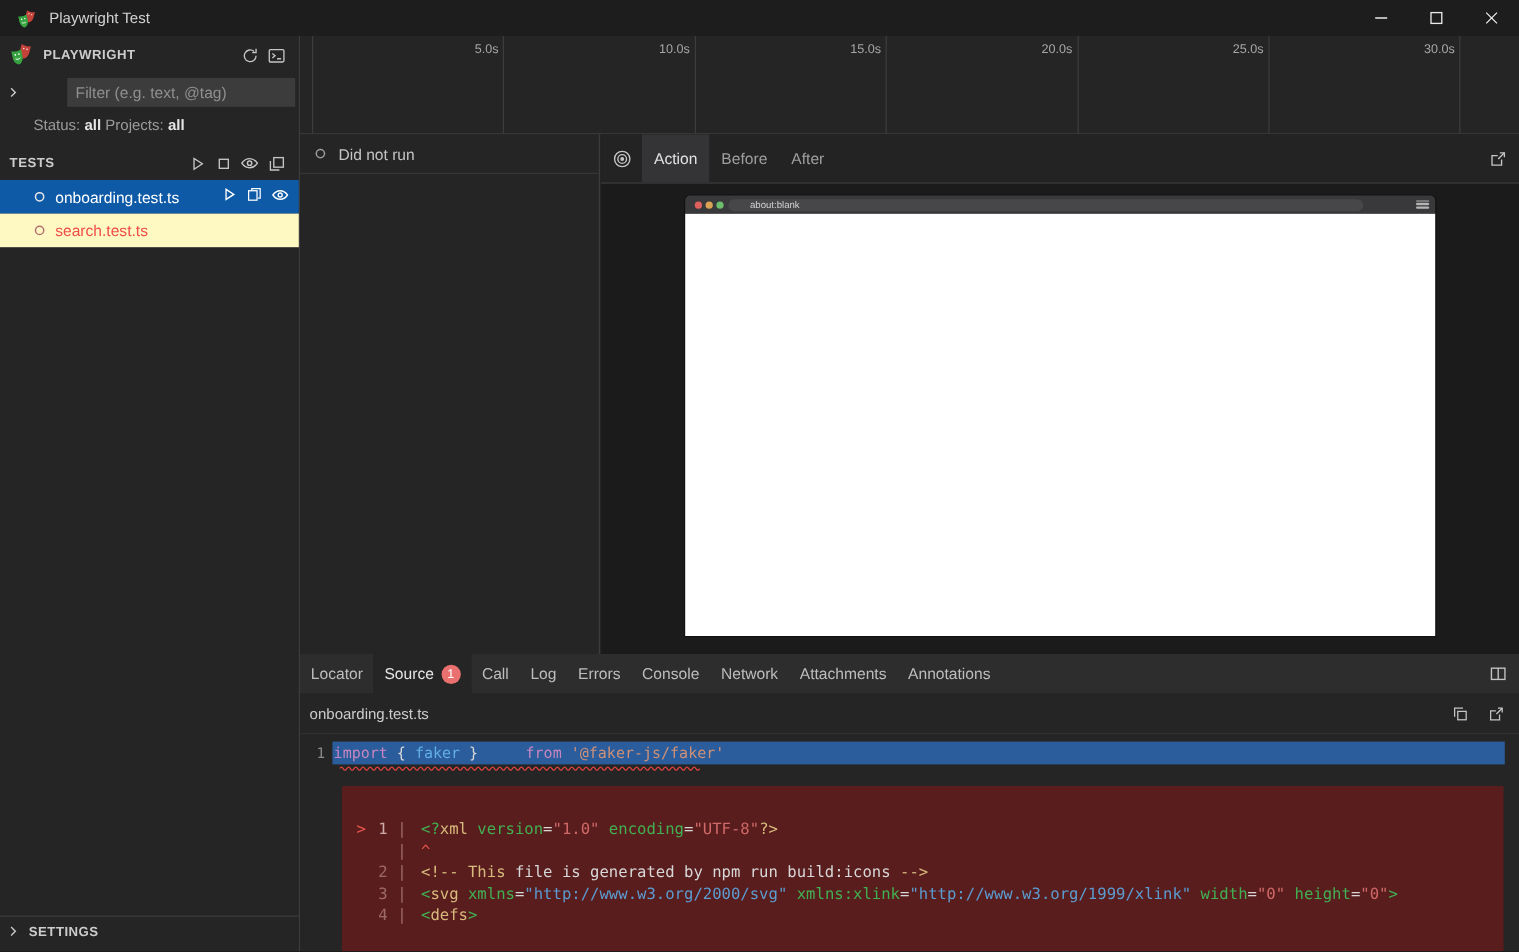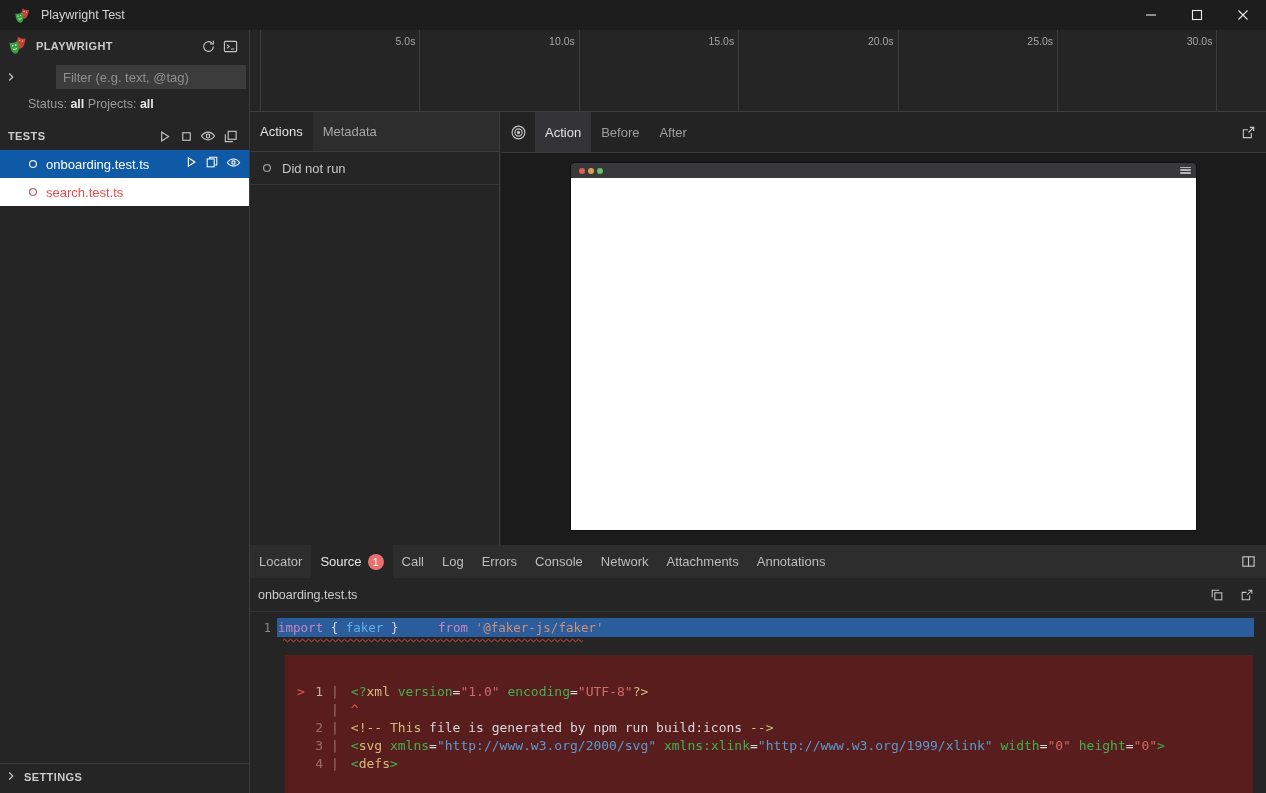--- a/index.html
+++ b/index.html
@@ -27,21 +27,21 @@
   .filter-row input{flex:1;height:24px;background:#3c3c3c;border:none;outline:none;color:#cccccc;
       font-family:"Liberation Sans",sans-serif;font-size:13px;padding:0 7px;}
   .filter-row input::placeholder{color:#8f8f8f;}
   .status-row{height:24px;display:flex;align-items:center;padding-left:28px;font-size:12.5px;color:#9b9b9b;}
   .status-row b{color:#e6e6e6;font-weight:700;text-align:right;}
   .tests-header{height:28px;margin-top:6px;display:flex;align-items:center;padding:0 8px;}
   .tests-header .hdr-title{font-size:11px;font-weight:bold;letter-spacing:.4px;color:#cccccc;flex:1;}
   .test-row{height:28px;display:flex;align-items:center;padding:0 8px 0 28px;gap:8px;}
   .test-row .tname{flex:1;font-size:13px;}
   .row-selected{background:#0e5aa6;color:#ffffff;}
-  .row-failed{background:#ffffff;color:#f14c4c;}
+  .row-failed{background:#fef9c3;color:#f14c4c;}
   .row-icons{display:flex;gap:7px;}
   .settings-row{position:absolute;left:0;bottom:3px;width:249px;height:27px;border-top:1px solid #3c3c3c;
       display:flex;align-items:center;padding:0 4px;background:#252526;}
   .settings-row .hdr-title{font-size:11px;font-weight:bold;letter-spacing:.4px;color:#cccccc;margin-left:6px;}
 
   
   .timeline{left:250px;top:30px;width:1016px;height:82px;background:#252526;border-bottom:1px solid #3c3c3c;}
   .tl-tick{position:absolute;top:0;bottom:0;width:1px;background:#3d3d3f;}
   .tl-label{position:absolute;top:5px;width:44px;text-align:right;font-size:10.5px;color:#a6a6a6;}
 
@@ -271,28 +271,20 @@
       <div class="tl-label" style="left: 440.2px;">15.0s</div>
       <div class="tl-tick" style="left: 647.6px;"></div>
       <div class="tl-label" style="left: 599.6px;">20.0s</div>
       <div class="tl-tick" style="left: 807px;"></div>
       <div class="tl-label" style="left: 759px;">25.0s</div>
       <div class="tl-tick" style="left: 966.4px;"></div>
       <div class="tl-label" style="left: 918.4px;">30.0s</div>
     </div>
 
   <div class="abs actions-panel">
-    <div class="tabbar">
-        <div class="tab active">
-          <span>Actions</span>
-        </div>
-        <div class="tab">
-          <span>Metadata</span>
-        </div>
-      </div>
     <div class="empty-row">
       <svg width="10" height="10" viewBox="0 0 16 16" stroke="#9a9a9a" fill="none" stroke-width="2">
           <circle cx="8" cy="8" r="5.5"></circle>
         </svg>
       <span>Did not run</span>
     </div>
   </div>
 
   <div class="abs snapshot-panel">
     <div class="snap-tabs">
@@ -322,20 +314,21 @@
             <path d="M11 8.5V13.5H2.5V5h5"></path>
         </svg>
       </span>
     </div>
 
     <div class="browser">
       <div class="browser-bar">
         <span class="dot" style="left:8px;background:#e0615c"></span>
         <span class="dot" style="left:17px;background:#d9a353"></span>
         <span class="dot" style="left:26px;background:#6cbe6c"></span>
+        <span class="addr">about:blank</span>
         <span class="burger">
             <i></i>
             <i></i>
             <i></i>
           </span>
       </div>
       <div class="browser-page"></div>
     </div>
   </div>
 

